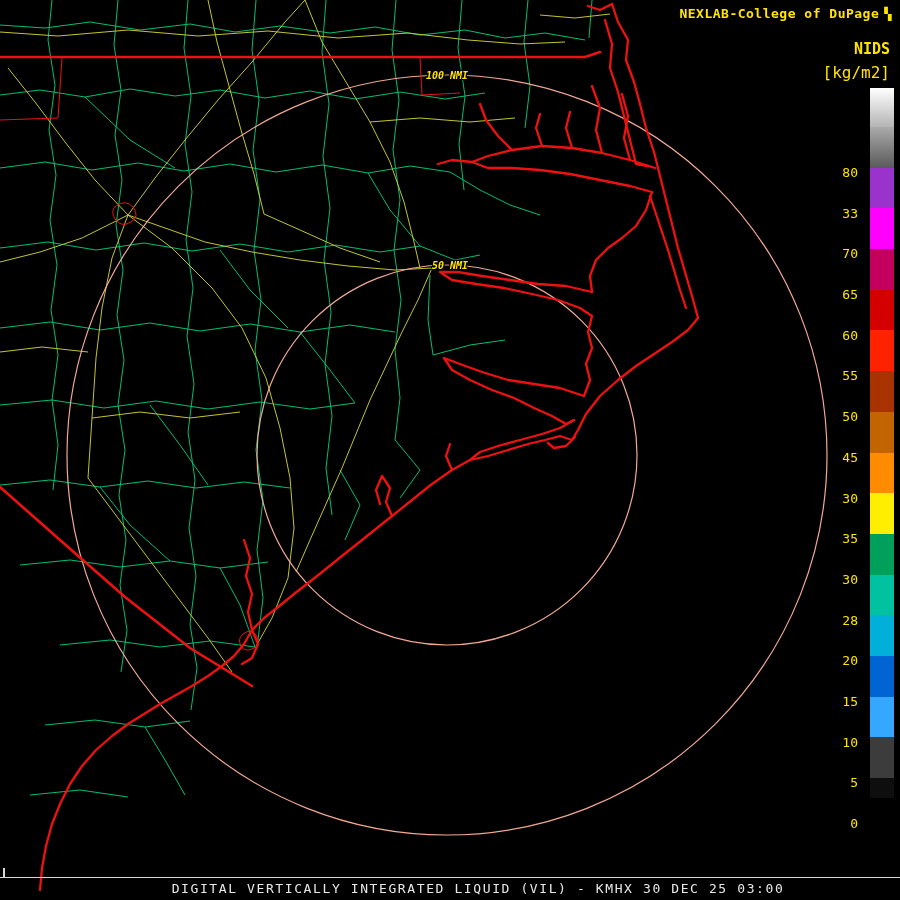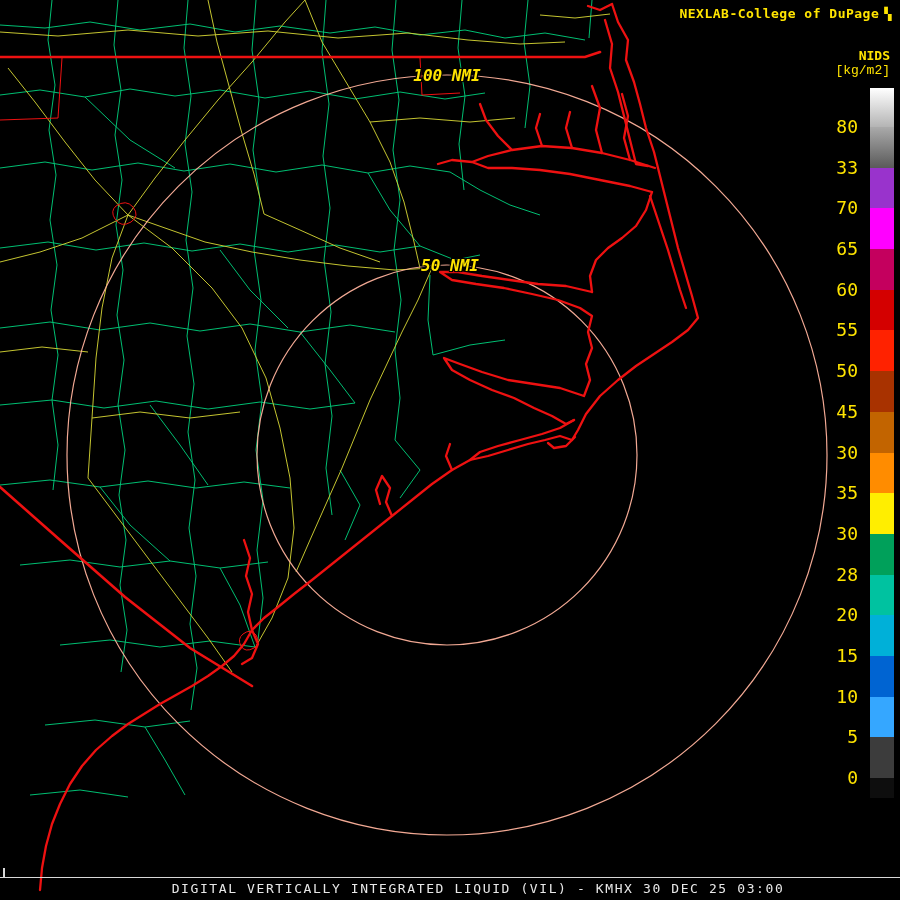--- a/index.html
+++ b/index.html
@@ -14,25 +14,25 @@
   .county{stroke:var(--county);stroke-width:1;fill:none;opacity:.95;}
   .road{stroke:var(--road);stroke-width:1;fill:none;opacity:.95;}
   .redthin{stroke:var(--coast);stroke-width:1;fill:none;}
   .border{stroke:var(--coast);stroke-width:2.6;fill:none;stroke-linecap:round;}
   .coast{stroke:var(--coast);stroke-width:2.3;fill:none;stroke-linejoin:round;stroke-linecap:round;}
   .ringc{stroke:var(--ring);stroke-width:1.2;fill:none;opacity:.95;}
   .overlay{position:absolute;color:var(--yellow);}
   .brand-row{top:6px;right:8px;display:flex;align-items:center;gap:5px;
              font-size:13px;font-weight:bold;letter-spacing:.5px;}
   .logo{font-size:12px;line-height:12px;}
-  .cb-title{top:48px;right:10px;font-size:13px;font-weight:bold;}
-  .cb-units{top:63px;right:10px;font-size:13px;font-family:Liberation Mono, monospace;}
+  .cb-title{top:40px;right:10px;font-size:15px;font-weight:bold;}
+  .cb-units{top:63px;right:10px;font-size:16px;}
   #colorbar{position:absolute;top:88px;right:6px;width:24px;display:flex;flex-direction:column;}
-  .cb-tick{position:absolute;right:42px;font-size:18px;color:var(--yellow);line-height:14px;}
-  .ring-label{position:absolute;transform:translate(-50%,-50%);font-size:16px;font-weight:bold;
+  .cb-tick{position:absolute;right:42px;font-size:13px;color:var(--yellow);line-height:14px;margin-top:46px;}
+  .ring-label{position:absolute;transform:translate(-50%,-50%);font-size:10px;font-weight:bold;
       font-style:italic;color:var(--yellow);
       text-shadow:1px 1px 0 #000,-1px -1px 0 #000,1px -1px 0 #000,-1px 1px 0 #000,0 0 4px #000;}
   #rl100{left:447px;top:75px;}
   #rl50{left:450px;top:265px;}
   .footer-line{position:absolute;left:0;top:877px;width:900px;height:1px;background:#d8d8d8;}
   .footer-tick{position:absolute;left:3px;top:868px;width:2px;height:10px;background:#d8d8d8;}
   .caption{position:absolute;left:0;top:881px;width:900px;text-align:center;
       color:var(--caption);font-size:13px;letter-spacing:1.6px;white-space:pre;padding-left:28px;}
 </style>
 </head>

